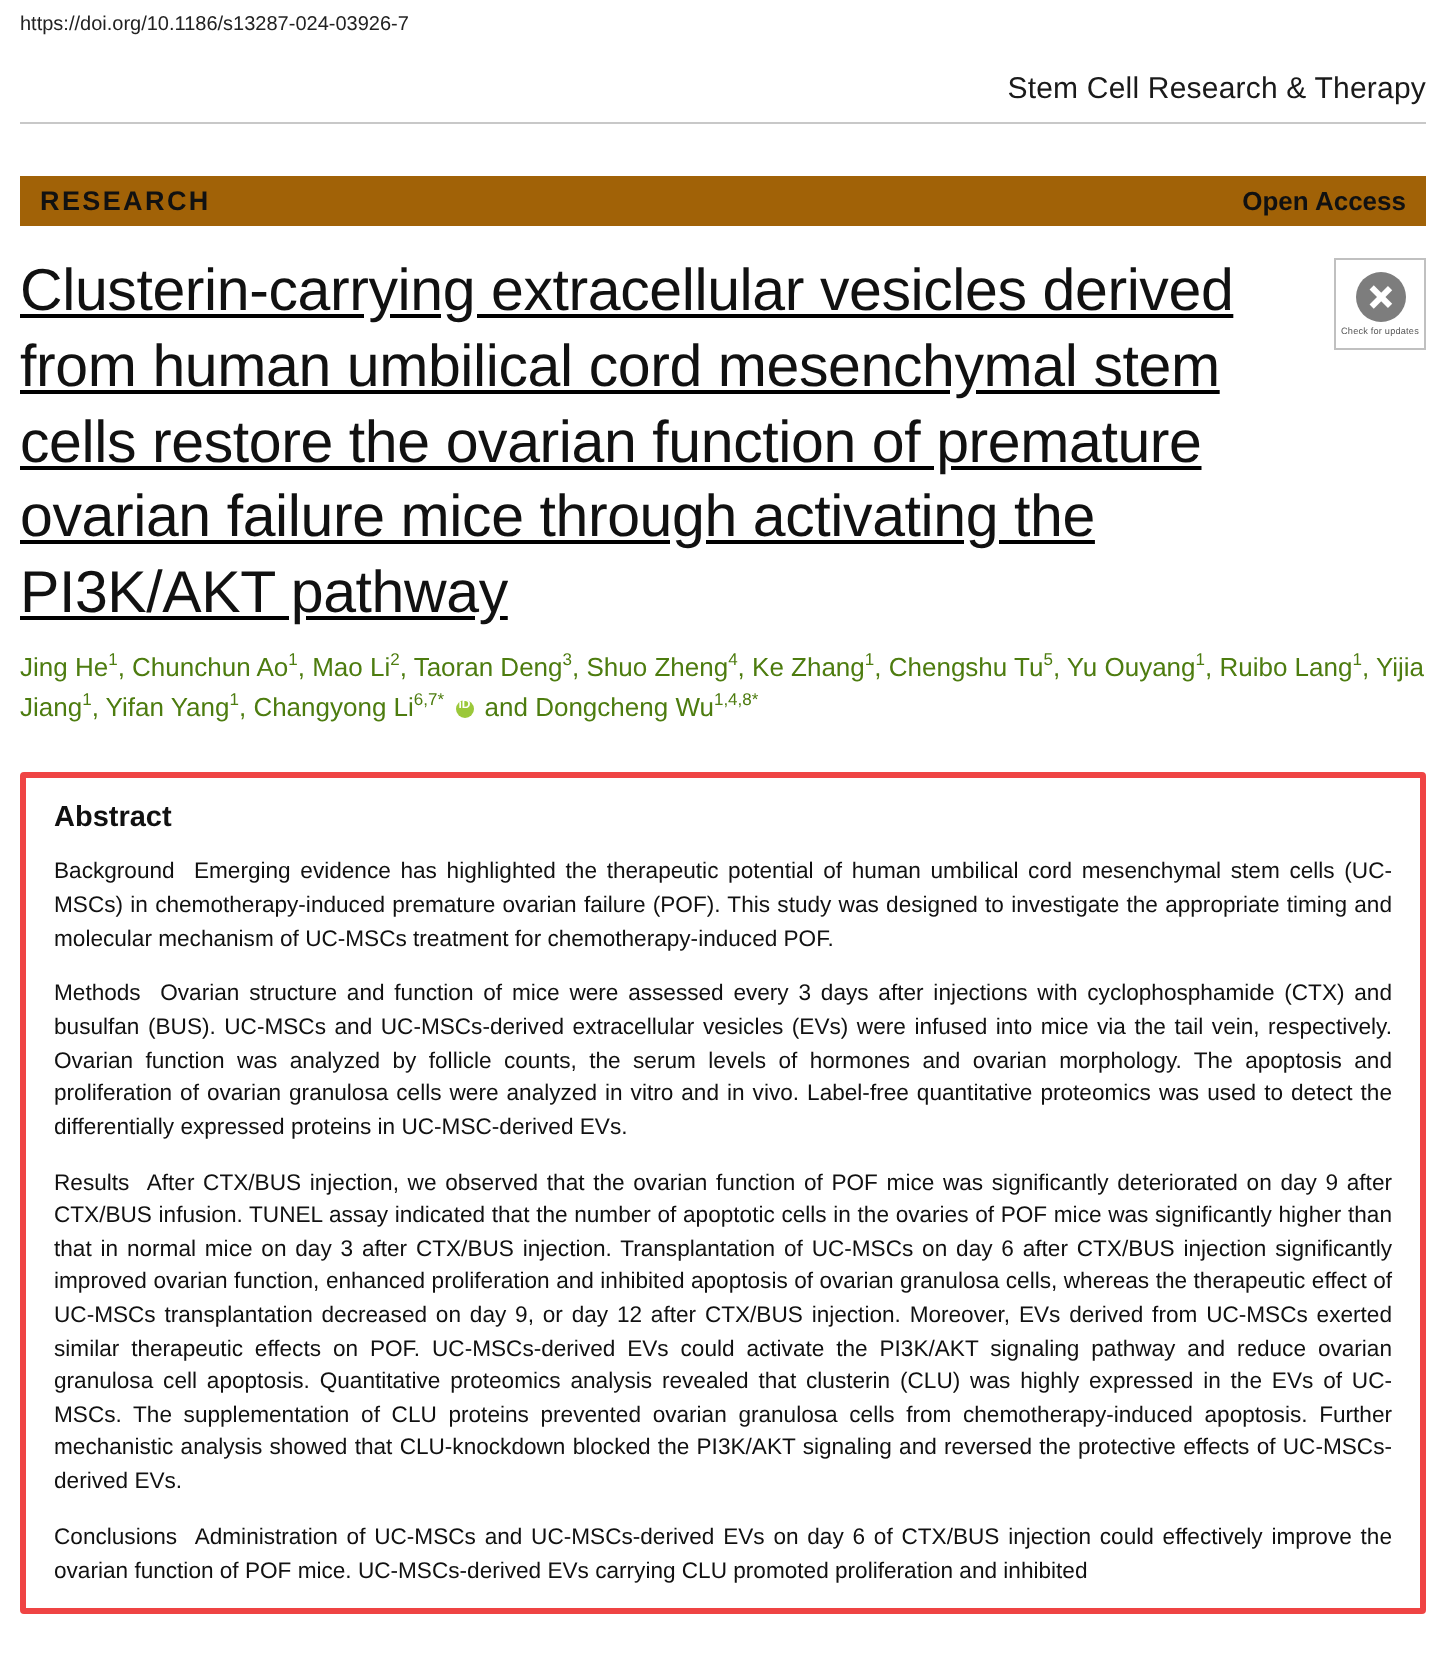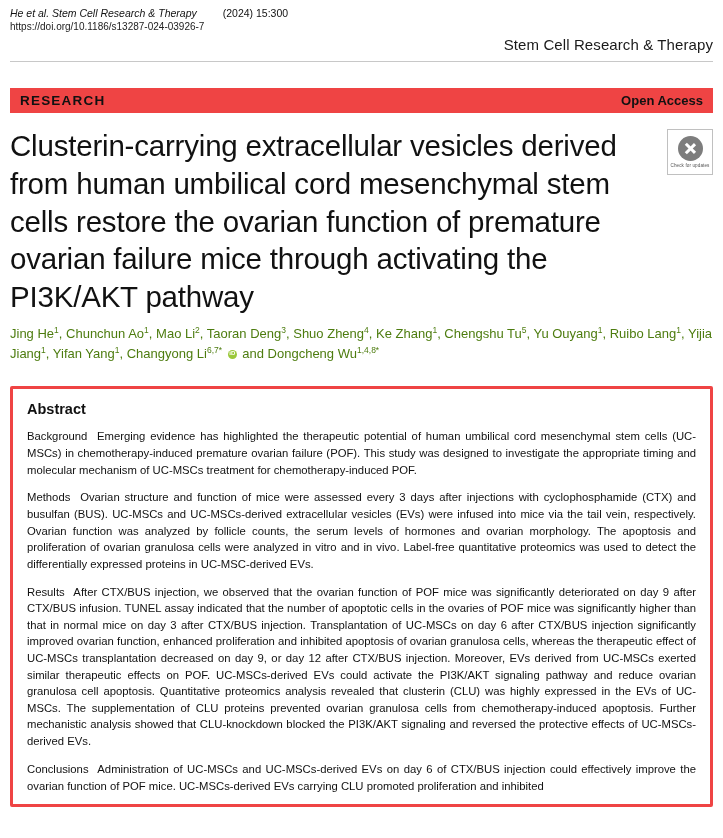--- a/index.html
+++ b/index.html
@@ -53,21 +53,21 @@
   }
 
   .rule {
     border-bottom: 1px solid #c8c8c8;
     margin-top: 8px;
   }
 
   
   .banner {
     margin-top: 26px;
-    background: #ef4444;
+    background: #a16207;
     height: 25px;
     display: flex;
     align-items: center;
     justify-content: space-between;
     padding: 0 10px;
     box-sizing: border-box;
   }
   .banner .research {
     font-size: 13.5px;
     font-weight: bold;
@@ -78,20 +78,21 @@
     font-size: 13px;
     font-weight: bold;
     color: #111;
   }
 
   
   .title-wrap {
     position: relative;
     margin-top: 14px;
     padding-right: 70px;
+    text-decoration: underline;
   }
   .title {
     font-size: 29.5px;
     line-height: 1.28;
     font-weight: normal;
     color: #111;
     letter-spacing: -0.2px;
     margin: 0;
   }
 
@@ -208,23 +209,20 @@
     font-weight: normal;
   }
 </style>
 </head>
 <body>
 
 <div class="page">
 
   <div class="runhead">
     <div class="runhead-left">
-      <div>
-        <span class="cite-italic">He et al. Stem Cell Research &amp; Therapy</span><span class="year">(2024) 15:300</span>
-      </div>
       <div class="doi">https://doi.org/10.1186/s13287-024-03926-7</div>
     </div>
     <div class="runhead-right">Stem Cell Research &amp; Therapy</div>
   </div>
 
   <div class="rule"></div>
 
   <div class="banner">
     <div class="research">RESEARCH</div>
     <div class="openaccess">Open Access</div>

